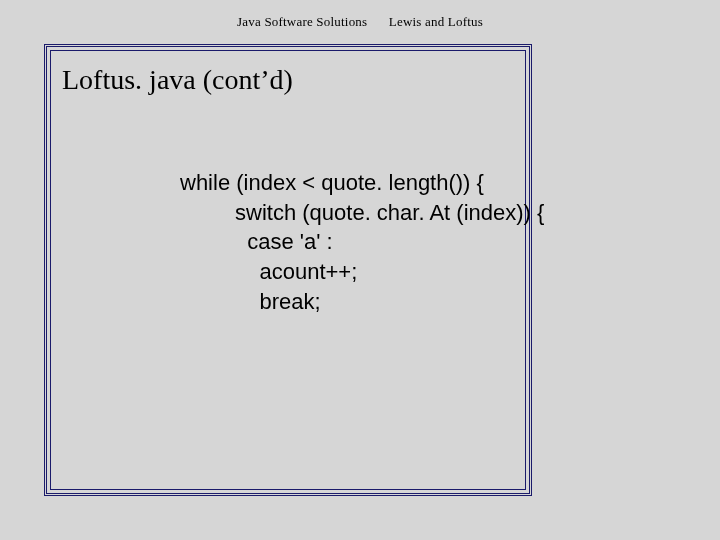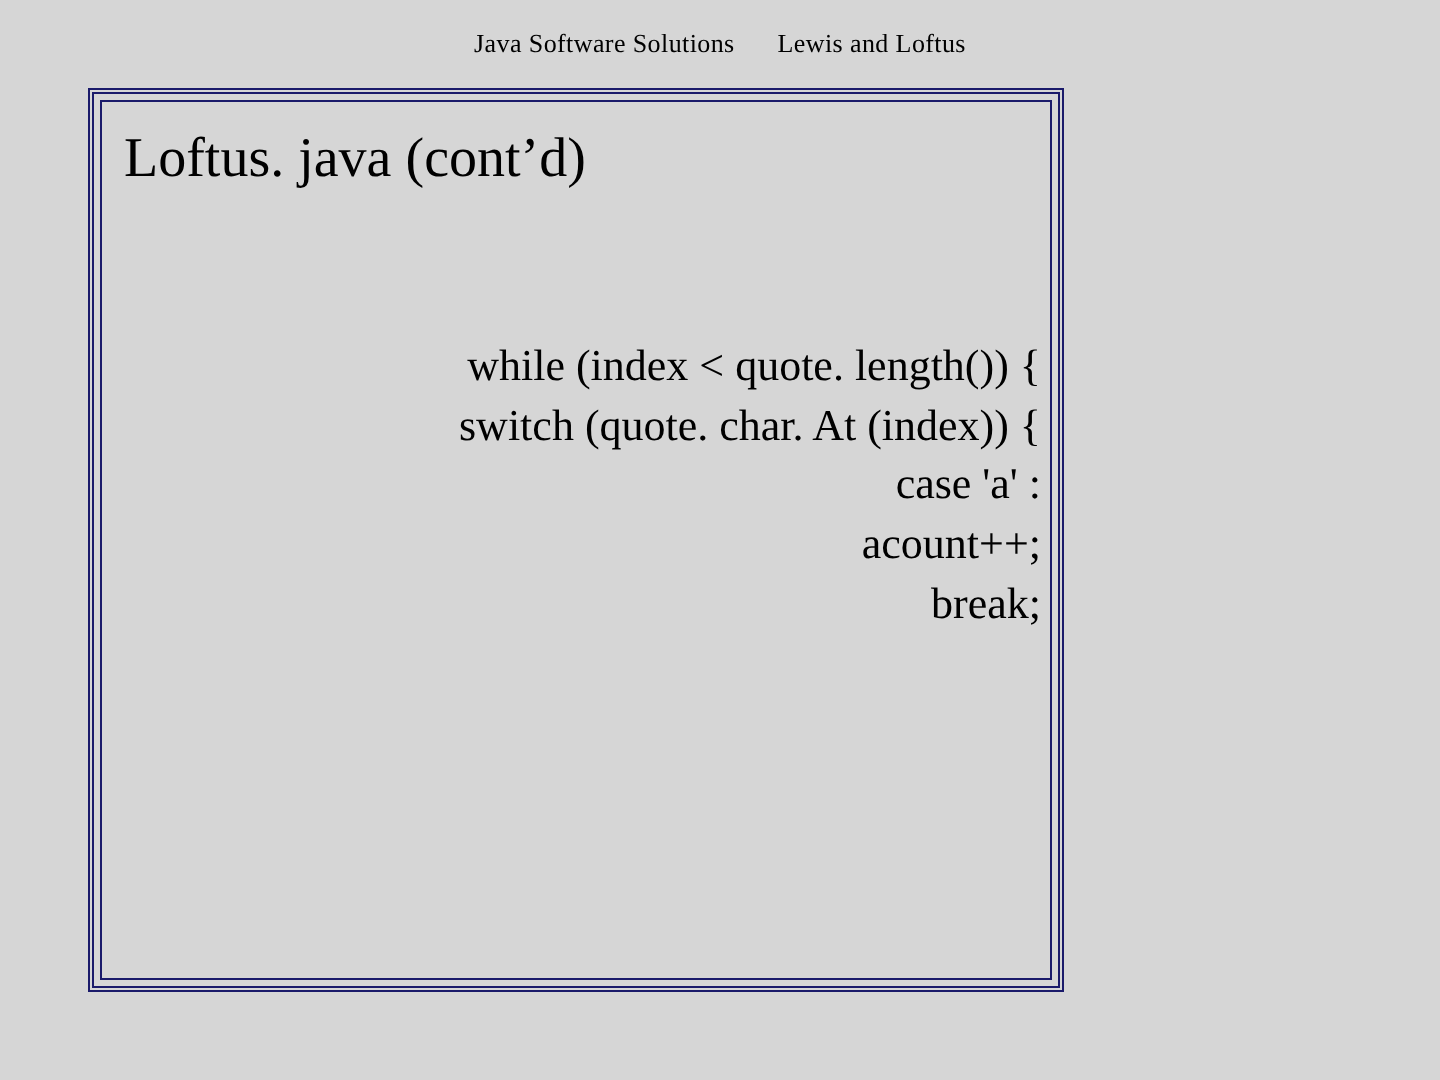--- a/index.html
+++ b/index.html
@@ -62,22 +62,21 @@
     font-size: 28px;
     font-family: "Times New Roman", Times, serif;
   }
   .code-block {
     position: absolute;
     left: 180px;
     top: 168px;
     font-size: 22px;
     line-height: 1.35;
     white-space: pre;
-    font-family: Liberation Serif, serif;
-    text-align: right;
+    font-family: Liberation Sans, sans-serif;
   }
 </style>
 </head>
 <body>
 
 <div class="page">
 
   <div class="header">
     <span class="left">Java Software Solutions</span>
     <span class="right">Lewis and Loftus</span>

